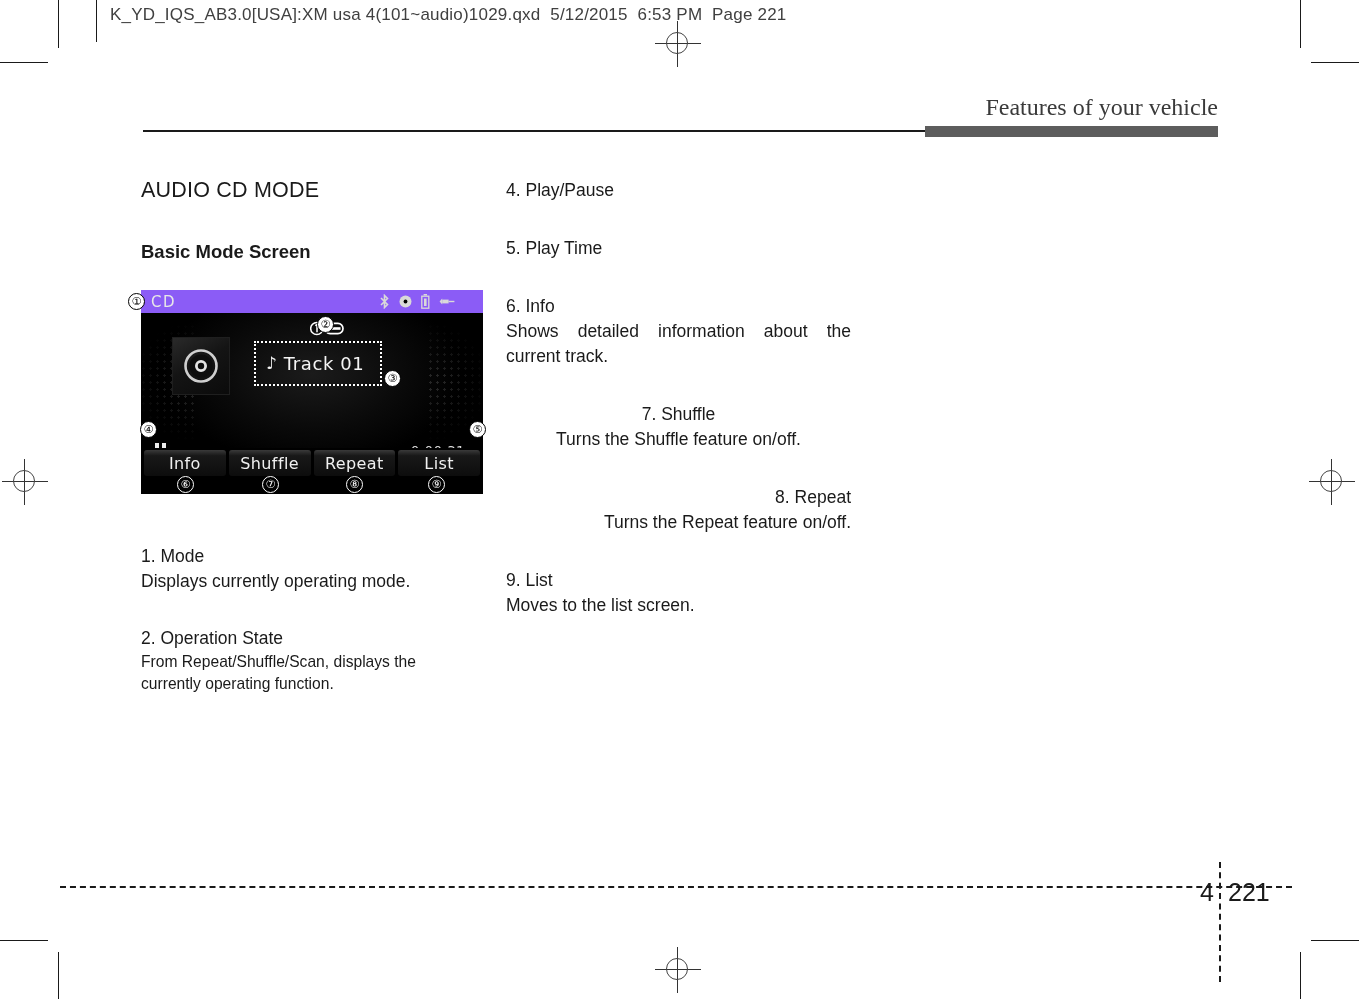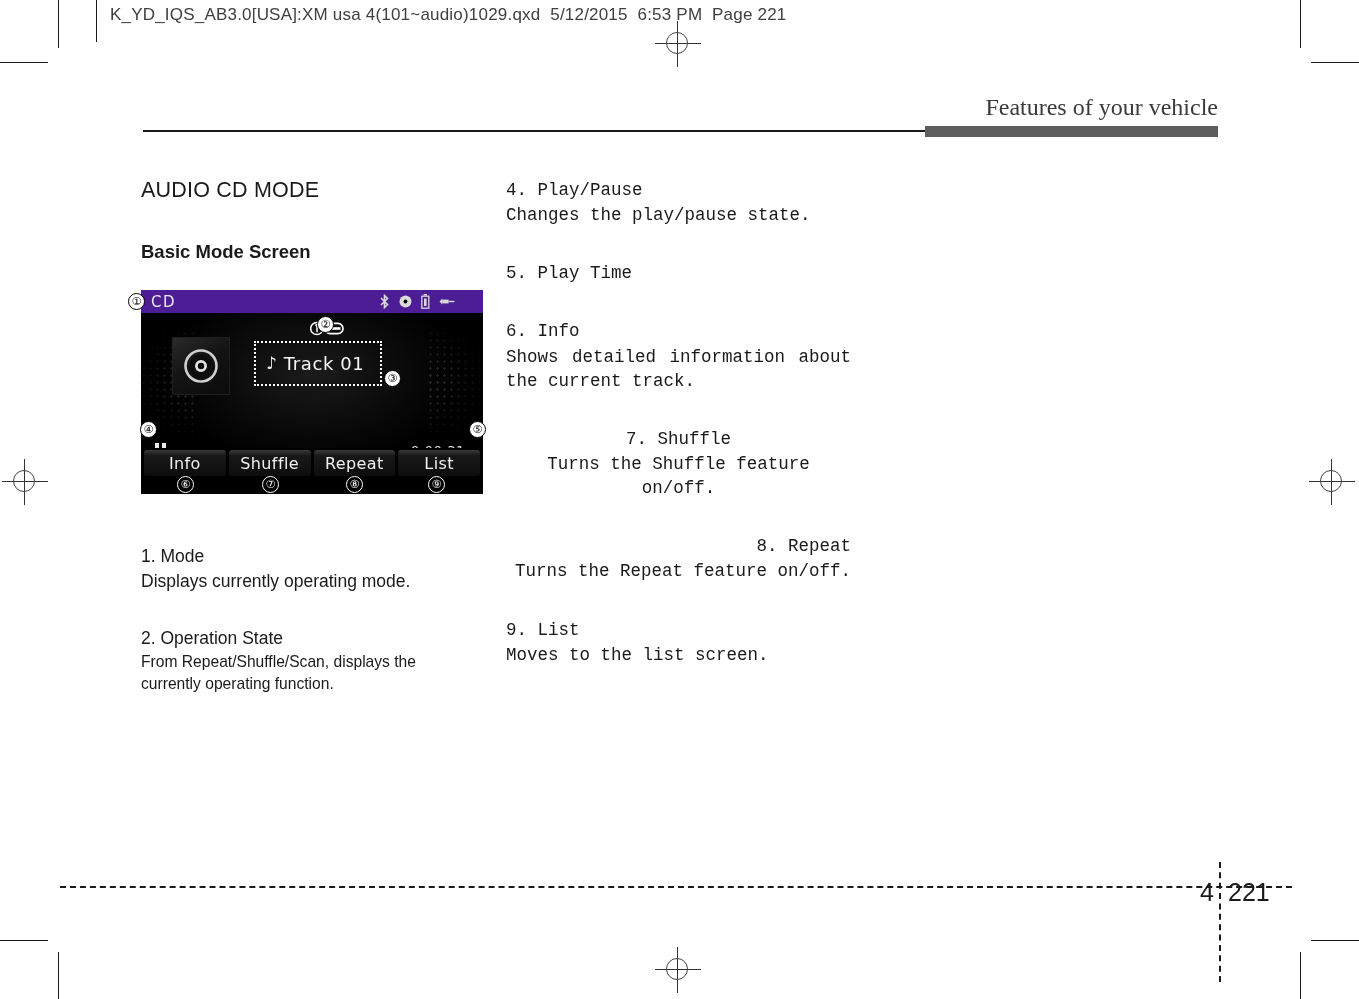--- a/index.html
+++ b/index.html
@@ -76,21 +76,21 @@
     width: 790px; height: 2px;
     background: #1a1a1a;
   }
 
   
   .col {
     position: absolute;
     width: 345px;
   }
   .col-left  { left: 141px; top: 178px; }
-  .col-right { left: 506px; top: 178px; font-family: Liberation Mono, monospace; }
+  .col-right { left: 506px; top: 178px; }
 
   h1.section-title {
     margin: 0 0 38px 0;
     font-size: 21.5px;
     font-weight: normal;
     letter-spacing: 0.2px;
   }
   h2.sub-title {
     margin: 0 0 26px 0;
     font-size: 18.5px;
@@ -127,21 +127,21 @@
     width: 342px; height: 204px;
     background: #000;
     overflow: hidden;
   }
 
   
   .status-bar {
     position: absolute;
     left: 0; top: 0;
     width: 342px; height: 23px;
-    background: #4c1d95;
+    background: #8b5cf6;
   }
   .mode-label {
     position: absolute;
     left: 10px; top: 3px;
     font-family: "DejaVu Sans", sans-serif;
     font-size: 15px;
     letter-spacing: 1.5px;
     color: #e8e8e8;
   }
   .status-icons {
@@ -474,21 +474,20 @@
   </div>
   <div class="item" style="margin-top:33px;">
     <div class="item-title">2. Operation State</div>
     <div class="item-desc condensed">From Repeat/Shuffle/Scan, displays the currently operating function.</div>
   </div>
 </div>
 
 <div class="col col-right">
   <div class="item">
     <div class="item-title">4. Play/Pause</div>
-    <div class="item-desc">Changes the play/pause state.</div>
   </div>
   <div class="item" style="margin-top:34px;">
     <div class="item-title">5. Play Time</div>
   </div>
   <div class="item" style="margin-top:34px;">
     <div class="item-title">6. Info</div>
     <div class="item-desc justify">Shows detailed information about the current track.</div>
   </div>
   <div class="item" style="margin-top:34px;text-align:center;">
     <div class="item-title">7. Shuffle</div>

